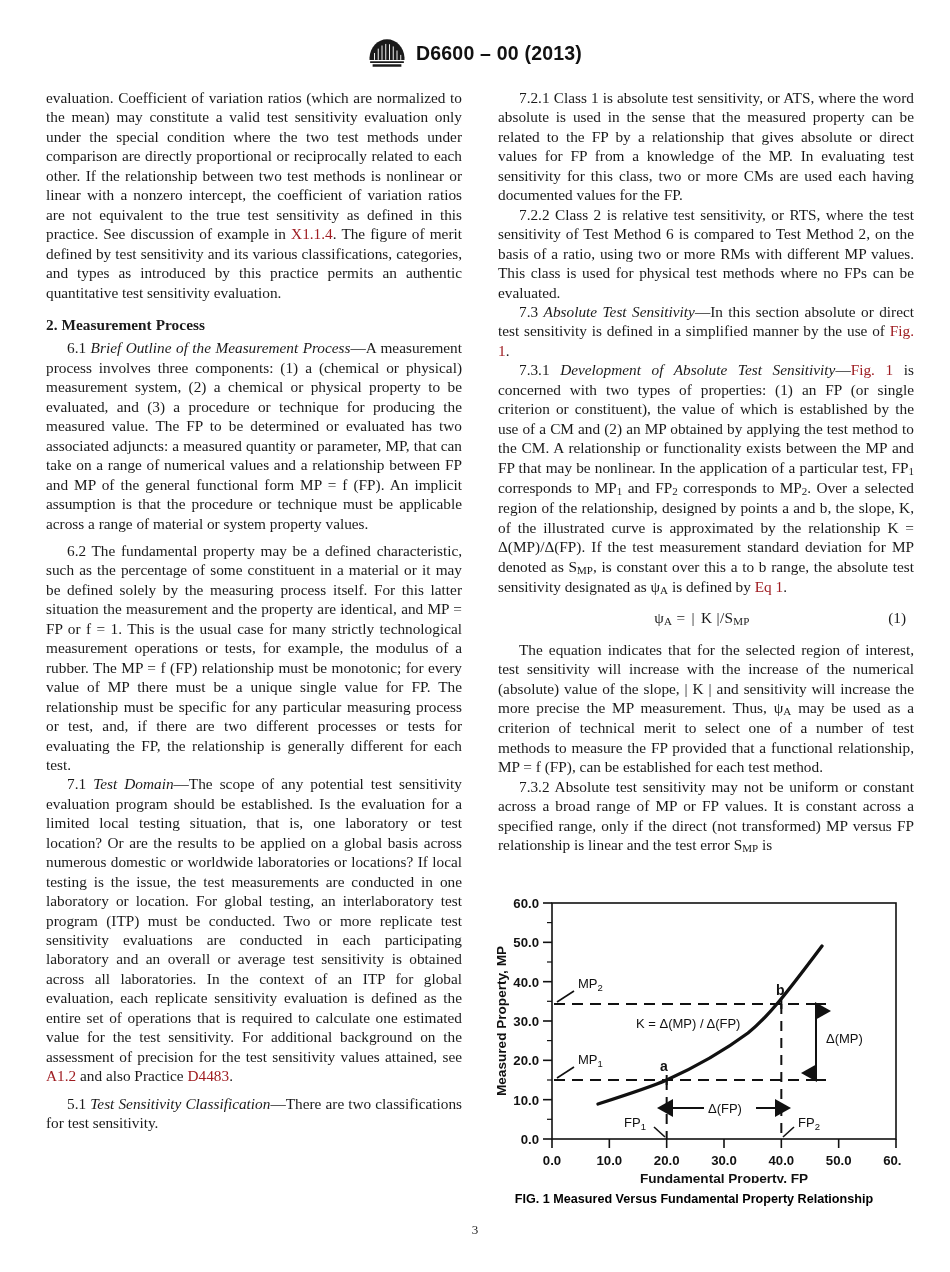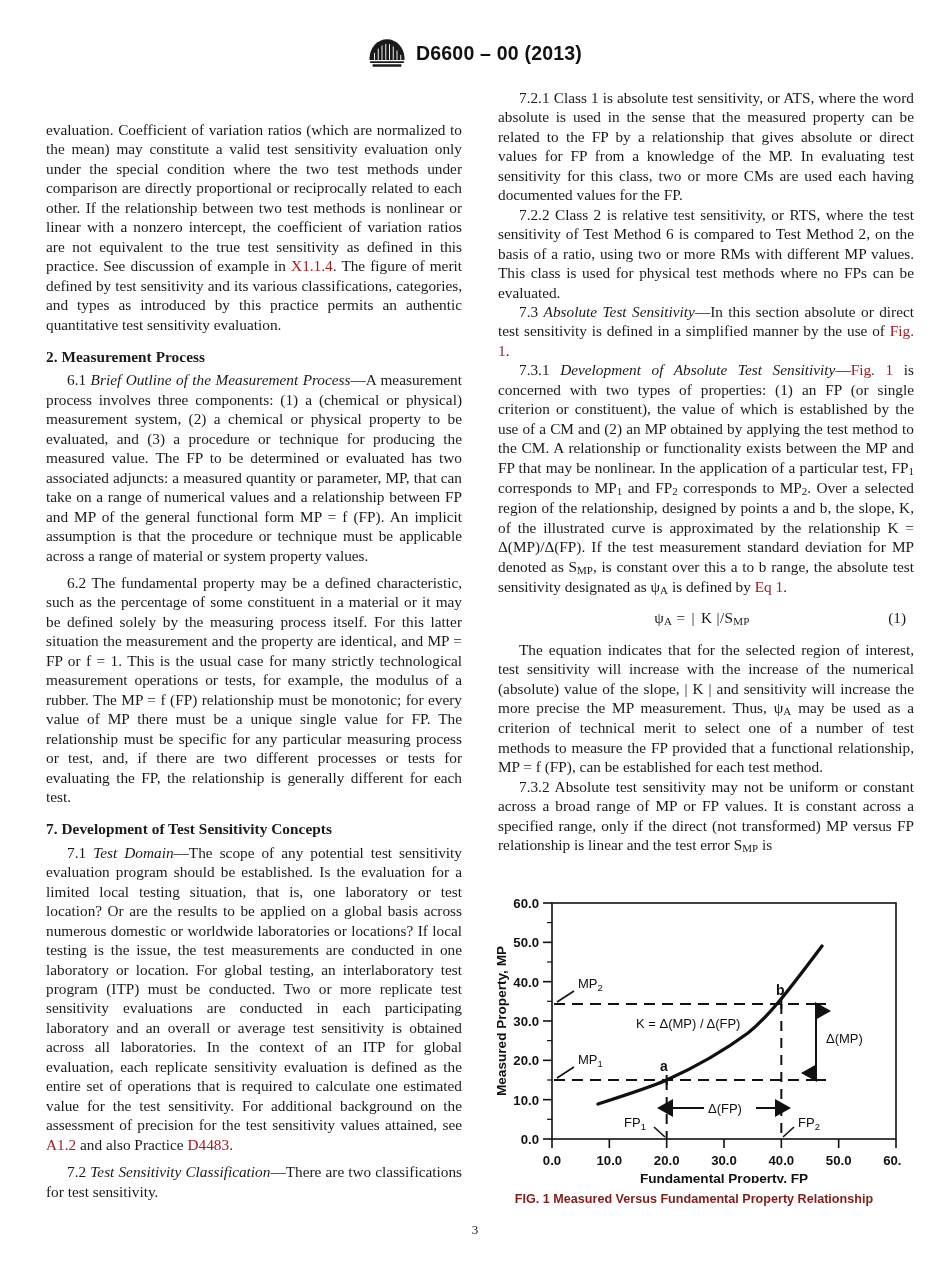--- a/index.html
+++ b/index.html
@@ -55,21 +55,21 @@
     text-justify: inter-word;
     hyphens: manual;
   }
   .col-left  { left: 46px; }
   .col-right { left: 498px; }
 
   p {
     margin: 0;
     text-indent: 21px;
   }
-  p.noindent { text-indent: 0; margin-top: 32px; }
+  p.noindent { text-indent: 0; }
 
   h3.section {
     font-weight: bold;
     font-size: 15.3px;
     margin: 13px 0 4px 0;
     text-indent: 0;
     text-align: left;
     letter-spacing: 0.05px;
   }
   .it { font-style: italic; margin-top: 48px; }
@@ -109,21 +109,21 @@
     width: 416px;
     height: 288px;
     background: #ffffff;
   }
   .figure-caption {
     margin-top: 9px;
     text-align: center;
     font-family: "Liberation Sans", "DejaVu Sans", sans-serif;
     font-weight: bold;
     font-size: 12.6px;
-    color: #7f1d1d;
+    color: #000000;
   }
   
   .page-number {
     position: absolute;
     top: 1222px;
     left: 0;
     width: 950px;
     text-align: center;
     font-size: 13px;
     color: #222;
@@ -162,27 +162,26 @@
     <p class="noindent"><span>evaluation. Coefficient of variation ratios (which are normalized to the mean) may constitute a valid test sensitivity evaluation only under the special condition where the two test methods under comparison are directly proportional or reciprocally related to each other. If the relationship between two test methods is nonlinear or linear with a nonzero intercept, the coefficient of variation ratios are not equivalent to the true test sensitivity as defined in this practice. See discussion of example in </span><span class="lnk">X1.1.4</span><span>. The figure of merit defined by test sensitivity and its various classifications, categories, and types as introduced by this practice permits an authentic quantitative test sensitivity evaluation.</span></p>
 
     <h3 class="section">2.  Measurement Process</h3>
 
     <p><span>6.1 </span><span class="it">Brief Outline of the Measurement Process</span><span>—A measurement process involves three components: (1) a (chemical or physical) measurement system, (2) a chemical or physical property to be evaluated, and (3) a procedure or technique for producing the measured value. The FP to be determined or evaluated has two associated adjuncts: a measured quantity or parameter, MP, that can take on a range of numerical values and a relationship between FP and MP of the general functional form MP = f (FP). An implicit assumption is that the procedure or technique must be applicable across a range of material or system property values.</span></p>
 
     <span class="gap"></span>
 
     <p>6.2 The fundamental property may be a defined characteristic, such as the percentage of some constituent in a material or it may be defined solely by the measuring process itself. For this latter situation the measurement and the property are identical, and MP = FP or f = 1. This is the usual case for many strictly technological measurement operations or tests, for example, the modulus of a rubber. The MP = f (FP) relationship must be monotonic; for every value of MP there must be a unique single value for FP. The relationship must be specific for any particular measuring process or test, and, if there are two different processes or tests for evaluating the FP, the relationship is generally different for each test.</p>
 
-    <h3 class="section">7.  Development of Test Sensitivity Concepts</h3>
 
     <p><span>7.1 </span><span class="it">Test Domain</span><span>—The scope of any potential test sensitivity evaluation program should be established. Is the evaluation for a limited local testing situation, that is, one laboratory or test location? Or are the results to be applied on a global basis across numerous domestic or worldwide laboratories or locations? If local testing is the issue, the test measurements are conducted in one laboratory or location. For global testing, an interlaboratory test program (ITP) must be conducted. Two or more replicate test sensitivity evaluations are conducted in each participating laboratory and an overall or average test sensitivity is obtained across all laboratories. In the context of an ITP for global evaluation, each replicate sensitivity evaluation is defined as the entire set of operations that is required to calculate one estimated value for the test sensitivity. For additional background on the assessment of precision for the test sensitivity values attained, see </span><span class="lnk">A1.2</span><span> and also Practice </span><span class="lnk">D4483</span><span>.</span></p>
 
     <span class="gap"></span>
 
-    <p><span>7.2 </span><span class="it">Test Sensitivity Classification</span><span>—There are two classifications for test sensitivity.</span></p>
+    <p><span>5.1 </span><span class="it">Test Sensitivity Classification</span><span>—There are two classifications for test sensitivity.</span></p>
 
   </div>
 
   <div class="col col-right">
 
     <p>7.2.1 Class 1 is absolute test sensitivity, or ATS, where the word absolute is used in the sense that the measured property can be related to the FP by a relationship that gives absolute or direct values for FP from a knowledge of the MP. In evaluating test sensitivity for this class, two or more CMs are used each having documented values for the FP.</p>
 
     <p>7.2.2 Class 2 is relative test sensitivity, or RTS, where the test sensitivity of Test Method 6 is compared to Test Method 2, on the basis of a ratio, using two or more RMs with different MP values. This class is used for physical test methods where no FPs can be evaluated.</p>
 
     <p><span>7.3 </span><span class="it">Absolute Test Sensitivity</span><span>—In this section absolute or direct test sensitivity is defined in a simplified manner by the use of </span><span class="lnk">Fig. 1</span><span>.</span></p>

